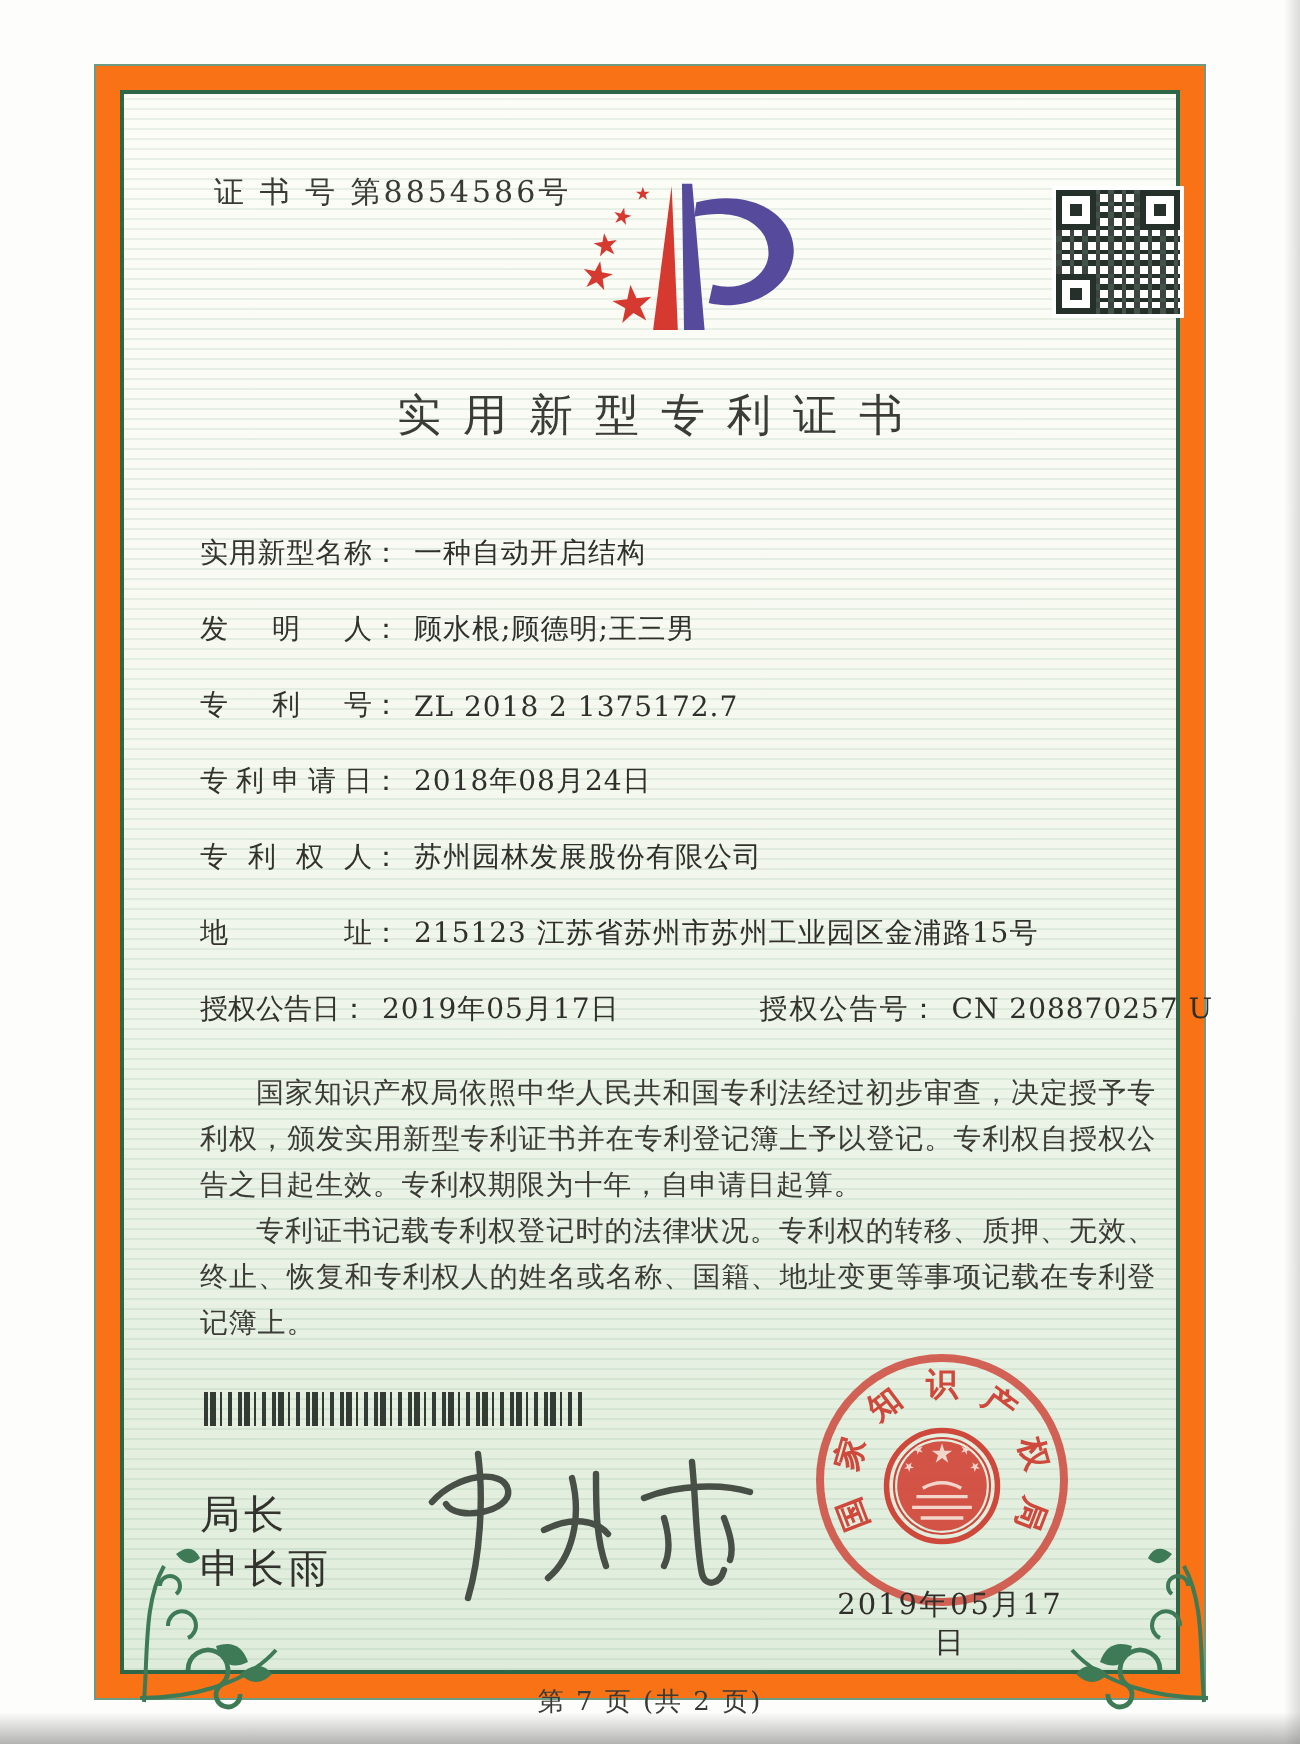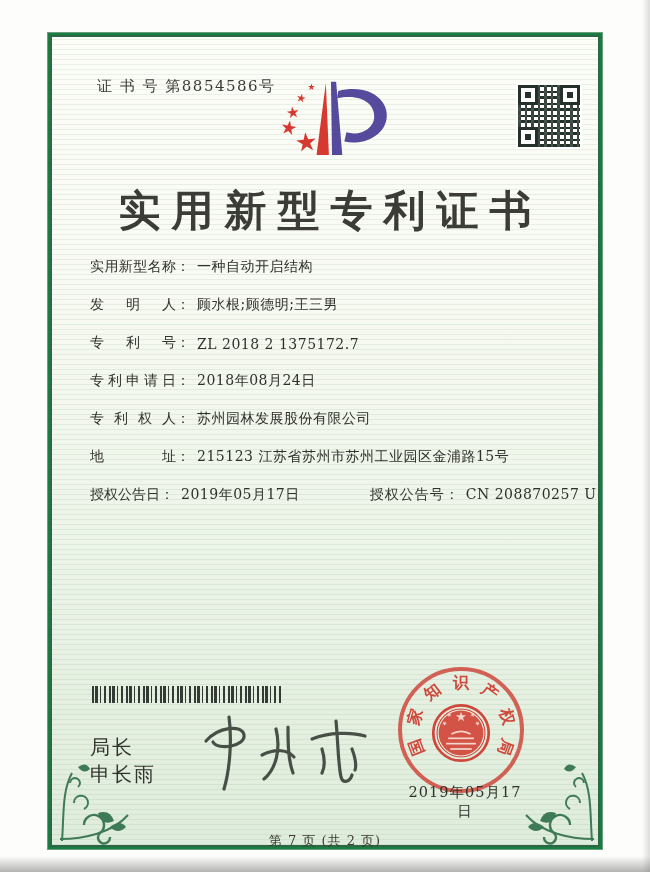--- a/index.html
+++ b/index.html
@@ -9,21 +9,21 @@
     font-family:"DejaVu Serif","Liberation Serif",serif;
     color:#2f2f2b;
   }
   .scan-shadow{position:absolute;left:0;right:0;bottom:0;height:16px;
     background:linear-gradient(180deg,rgba(0,0,0,0) 0%,rgba(90,90,90,.45) 100%);}
   .scan-shadow-r{position:absolute;top:0;bottom:0;right:0;width:8px;
     background:linear-gradient(90deg,rgba(0,0,0,0),rgba(120,120,120,.25));}
 
   
   .frame{position:absolute;left:47px;top:32px;width:556px;height:818px;
-    border:1px solid #6f9a82;box-sizing:border-box;padding:2px;background:#15803d;}
+    border:1px solid #6f9a82;box-sizing:border-box;padding:12px;background:#f97316;}
   .frame-inner{position:relative;width:100%;height:100%;box-sizing:border-box;
     border:2px solid #2f6648;
     background:
       repeating-linear-gradient(0deg, rgba(110,165,130,.14) 0 1px, rgba(255,255,255,0) 1px 5px),
       linear-gradient(180deg,#fdfdf8 0%,#f9faf3 30%,#edf4e8 62%,#dfecdb 100%);
   }
 
   
   .cert-no{position:absolute;left:45px;top:40px;font-size:15px;letter-spacing:1.5px;color:#3a3a35;}
   .logo{position:absolute;left:210px;top:33px;width:140px;height:104px;}
@@ -32,21 +32,21 @@
     background:
       repeating-linear-gradient(0deg,#26302a 0 3px,transparent 3px 6px,#26302a 6px 8px,transparent 8px 12px),
       repeating-linear-gradient(90deg,rgba(38,48,42,.9) 0 3px,transparent 3px 7px,rgba(38,48,42,.9) 7px 9px,transparent 9px 13px);
     background-blend-mode:screen;}
   .qr-finder{position:absolute;width:14px;height:14px;border:3px solid #26302a;background:#fff;box-sizing:content-box;}
   .qr-finder::after{content:'';position:absolute;left:4px;top:4px;width:6px;height:6px;background:#26302a;}
   .qr-tl{left:2px;top:2px}.qr-tr{right:2px;top:2px}.qr-bl{left:2px;bottom:2px}
 
   
   .title{position:absolute;left:0;right:0;top:146px;text-align:center;
-    font-size:42px;font-weight:700;letter-spacing:11px;color:#3b3b37;text-indent:11px;}
+    font-size:22px;font-weight:400;letter-spacing:11px;color:#3b3b37;text-indent:11px;}
 
   
   .fields{position:absolute;left:38px;top:216px;width:490px;font-size:14px;}
   .f-row{display:flex;align-items:flex-end;height:23px;margin-bottom:15px;white-space:nowrap;}
   .f-label{display:inline-block;width:86px;text-align:justify;text-align-last:justify;color:#33332e;}
   .f-colon{margin-right:7px;}
   .f-value{letter-spacing:.5px;}
   .f-pair2{margin-left:70px;display:flex;align-items:baseline;}
   .f-label2{color:#33332e;letter-spacing:1px;}
 
@@ -149,20 +149,24 @@
           <span class="f-colon">：</span>
         <span class="f-value">2019年05月17日</span>
         <span class="f-pair2">
           <span class="f-label2">授权公告号</span>
             <span class="f-colon">：</span>
           <span class="f-value">CN 208870257 U</span>
         </span>
       </div>
     </div>
 
+    <div class="body-text">
+      <p>国家知识产权局依照中华人民共和国专利法经过初步审查，决定授予专利权，颁发实用新型专利证书并在专利登记簿上予以登记。专利权自授权公告之日起生效。专利权期限为十年，自申请日起算。</p>
+      <p>专利证书记载专利权登记时的法律状况。专利权的转移、质押、无效、终止、恢复和专利权人的姓名或名称、国籍、地址变更等事项记载在专利登记簿上。</p>
+    </div>
 
     <div class="barcode"></div>
 
     <div class="director">
       <div>局长</div>
       <div>申长雨</div>
     </div>
 
     <div class="signature">
       <svg width="200" height="90" viewBox="0 0 200 90" fill="none" stroke="#474f46" stroke-width="3.2" stroke-linecap="round">

